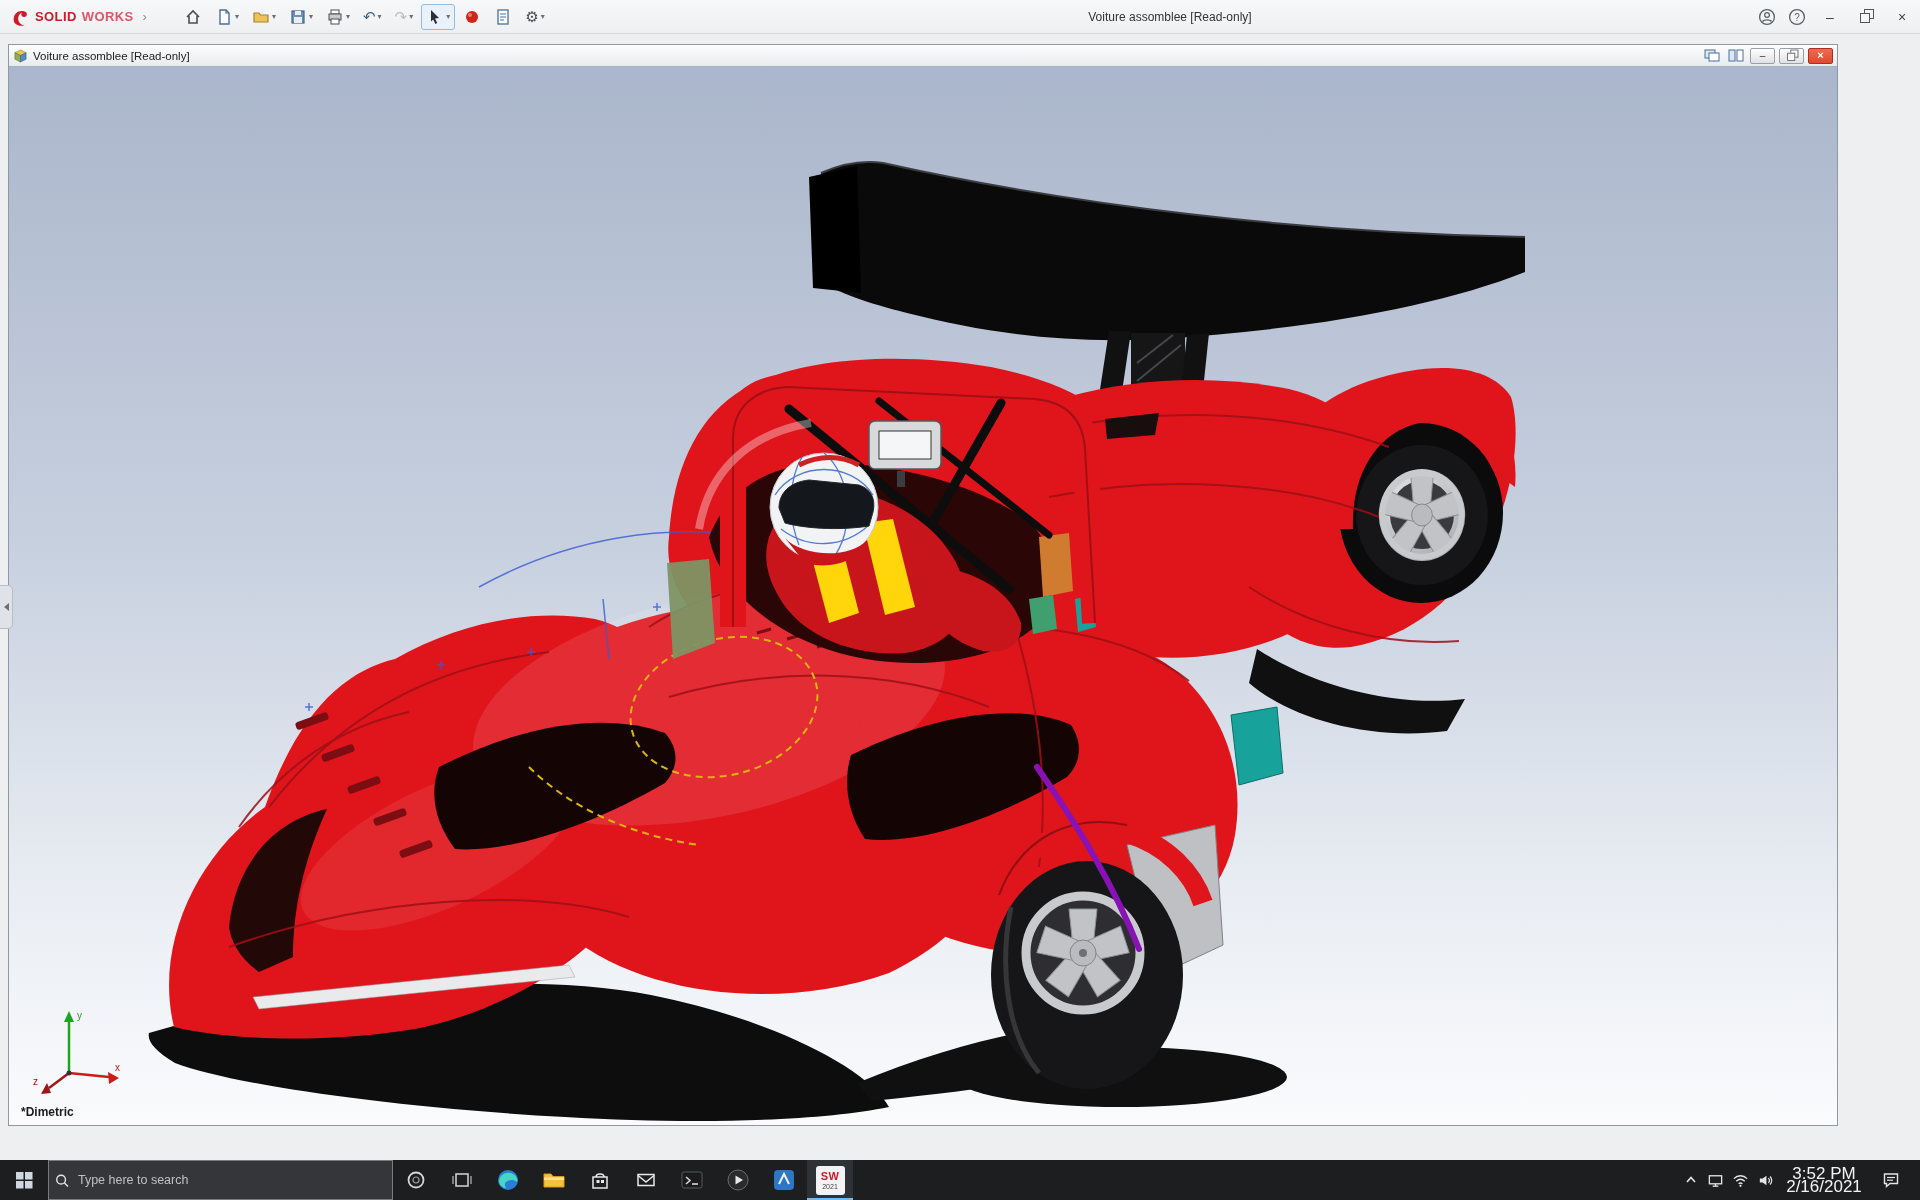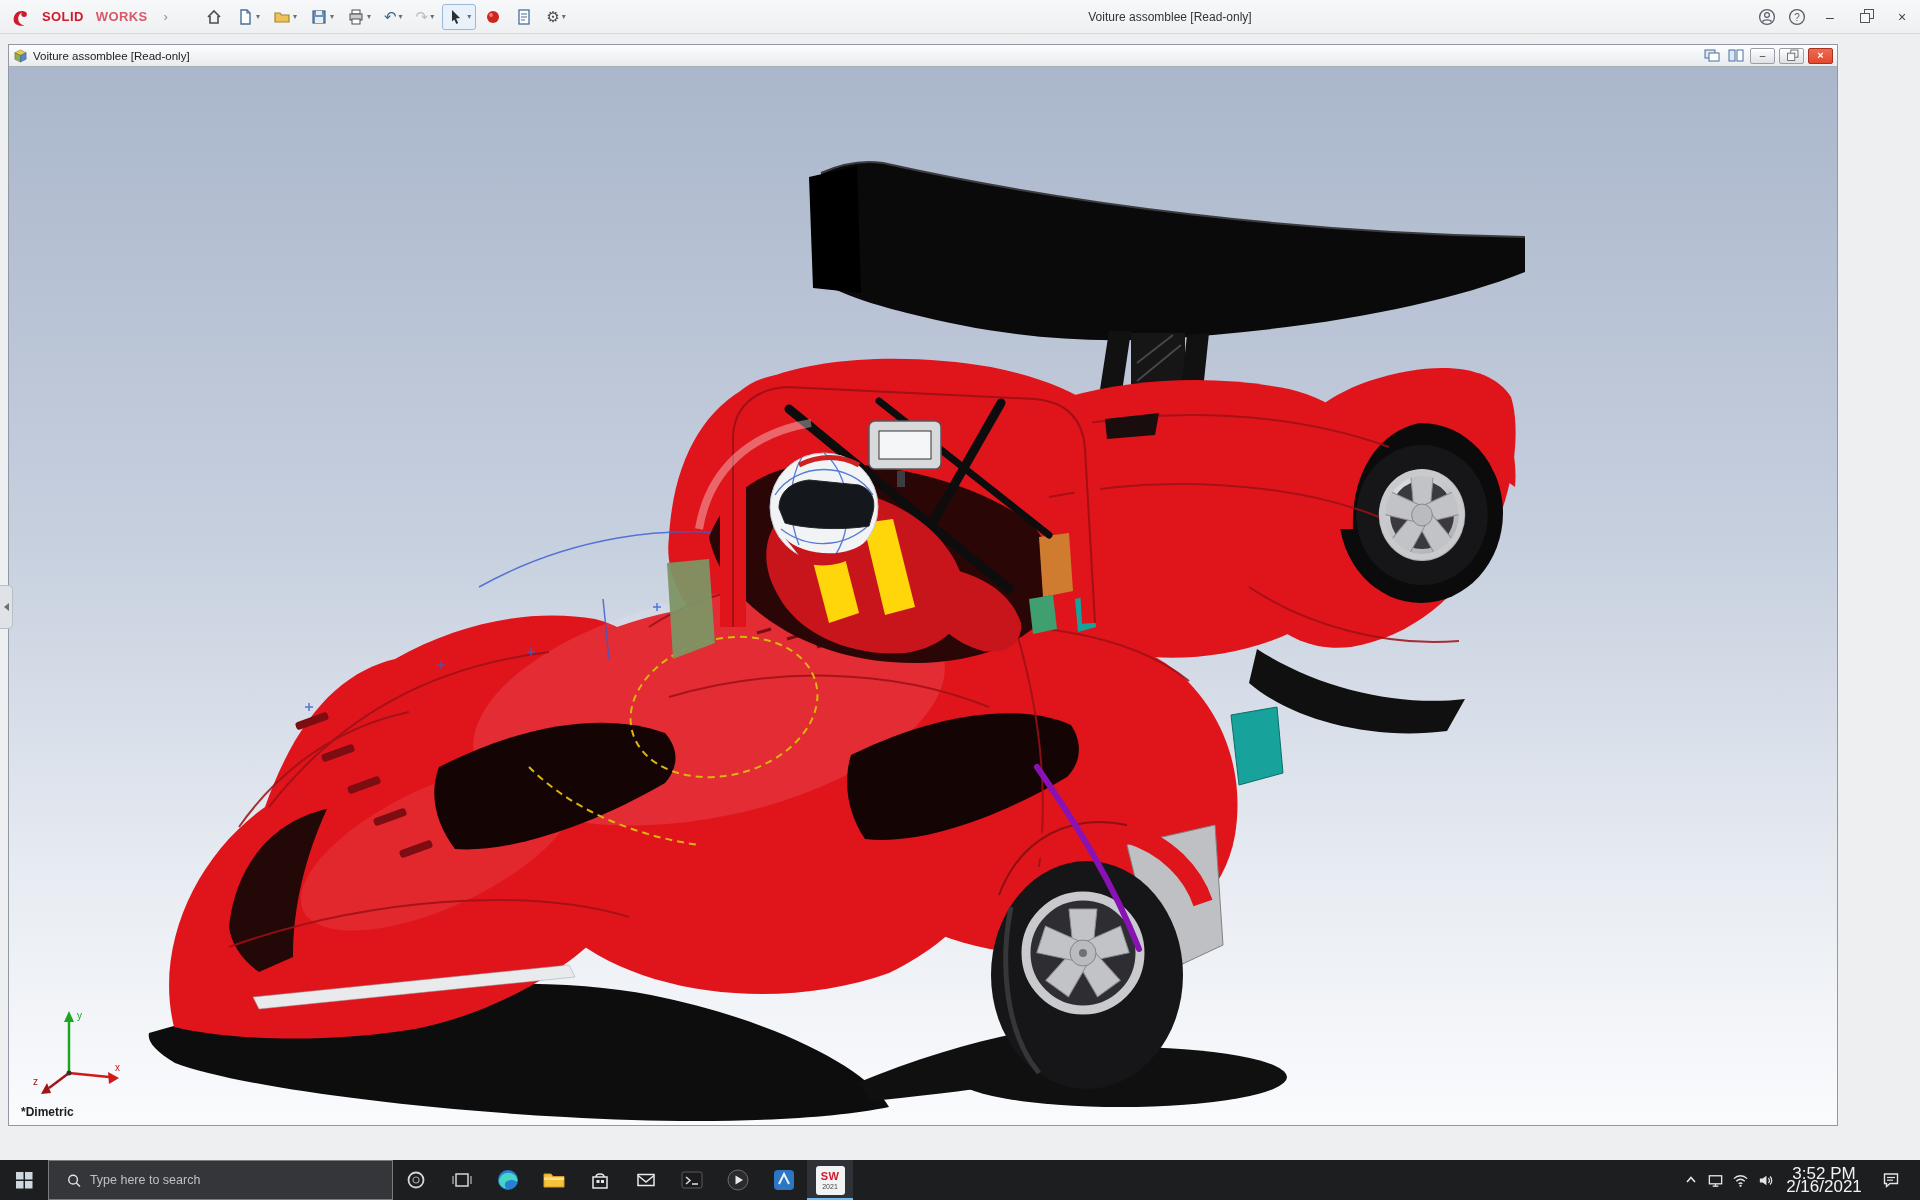--- a/index.html
+++ b/index.html
@@ -3,21 +3,21 @@
 <meta charset="utf-8">
 <style>
   * { box-sizing: border-box; margin: 0; padding: 0; }
   html,body { width:1920px; height:1200px; overflow:hidden;
     font-family:"Liberation Sans", sans-serif; background:#fff; }
 
   
   .titlebar { position:absolute; top:0; left:0; width:1920px; height:34px;
     background:linear-gradient(var(--titlebar-bg,#f7f8f9), #eef0f2);
     border-bottom:1px solid #d8d9db; display:flex; align-items:center; z-index:40; }
-  .brand { display:flex; align-items:center; gap:12px; padding:0 6px 0 10px; }
+  .brand { display:flex; align-items:center; gap:5px; padding:0 6px 0 10px; }
   .brand-solid { font-size:13px; font-weight:700; color:#cf1a2b; letter-spacing:.4px; }
   .brand-works { font-size:13px; font-weight:700; color:#d9596a; letter-spacing:.4px; }
   .brand-arrow { color:#8a8d92; font-size:13px; margin-left:4px; }
   .tb-icons { display:flex; align-items:center; gap:3px; margin-left:26px; }
   .tb-btn { height:26px; display:flex; align-items:center; padding:0 4px; border-radius:3px; border:1px solid transparent; }
   .tb-btn svg { width:18px; height:18px; }
   .tb-btn.selected { border:1px solid #9ab8d8; background:#e9f2fb; }
   .dd { font-size:8px; color:#6b6f74; margin-left:2px; }
   .glyph-btn { font-size:15px; color:#3f647f; }
   .glyph-btn.disabled { color:#b9bcc0; }
@@ -69,21 +69,21 @@
   .f-orange{fill:var(--accent-orange,#cf7c30);}
   .s-line{stroke:var(--car-line,#9c1016);} .s-skirt{stroke:var(--skirt-purple,#8812b4);}
   .s-yellow{stroke:var(--hood-yellow,#d9b70e);}
   .fn{fill:none;}
 
   
   .taskbar { position:absolute; left:0; bottom:0; width:1920px; height:40px;
     background:var(--taskbar-bg,#1d1e20); display:flex; align-items:stretch; color:#e8e8e8; z-index:50; }
   .tb-start { width:48px; display:flex; align-items:center; justify-content:center; }
   .search { width:345px; background:#35363a; border:1px solid #7a7b7e; display:flex;
-    align-items:center; gap:9px; padding:0 18px; margin:0; }
+    align-items:center; gap:9px; padding:0 6px; margin:0; }
   .search input { background:transparent; border:none; outline:none; color:#cfd0d2;
     font-size:12.5px; width:100%; font-family:"Liberation Sans",sans-serif; }
   .search input::placeholder { color:#bfc0c3; opacity:1; }
   .tb-app { width:46px; display:flex; align-items:center; justify-content:center; position:relative; }
   .tb-app.active { background:#2e3135; box-shadow:inset 0 -2px 0 #76b9ed; }
   .sw-tile { width:29px; height:29px; background:#f2f3f4; border-radius:3px; display:flex;
     flex-direction:column; align-items:center; justify-content:center; line-height:1; }
   .sw-tile b { color:#cf1a2b; font-size:11px; letter-spacing:.3px; }
   .sw-tile span { color:#444; font-size:7px; margin-top:1px; }
   .tray { margin-left:auto; display:flex; align-items:center; }

